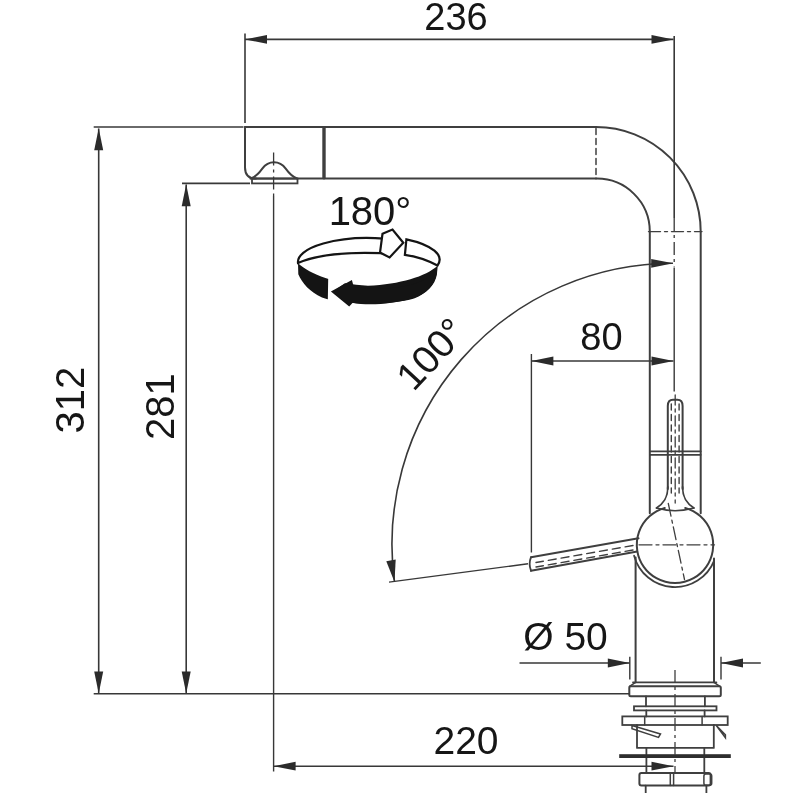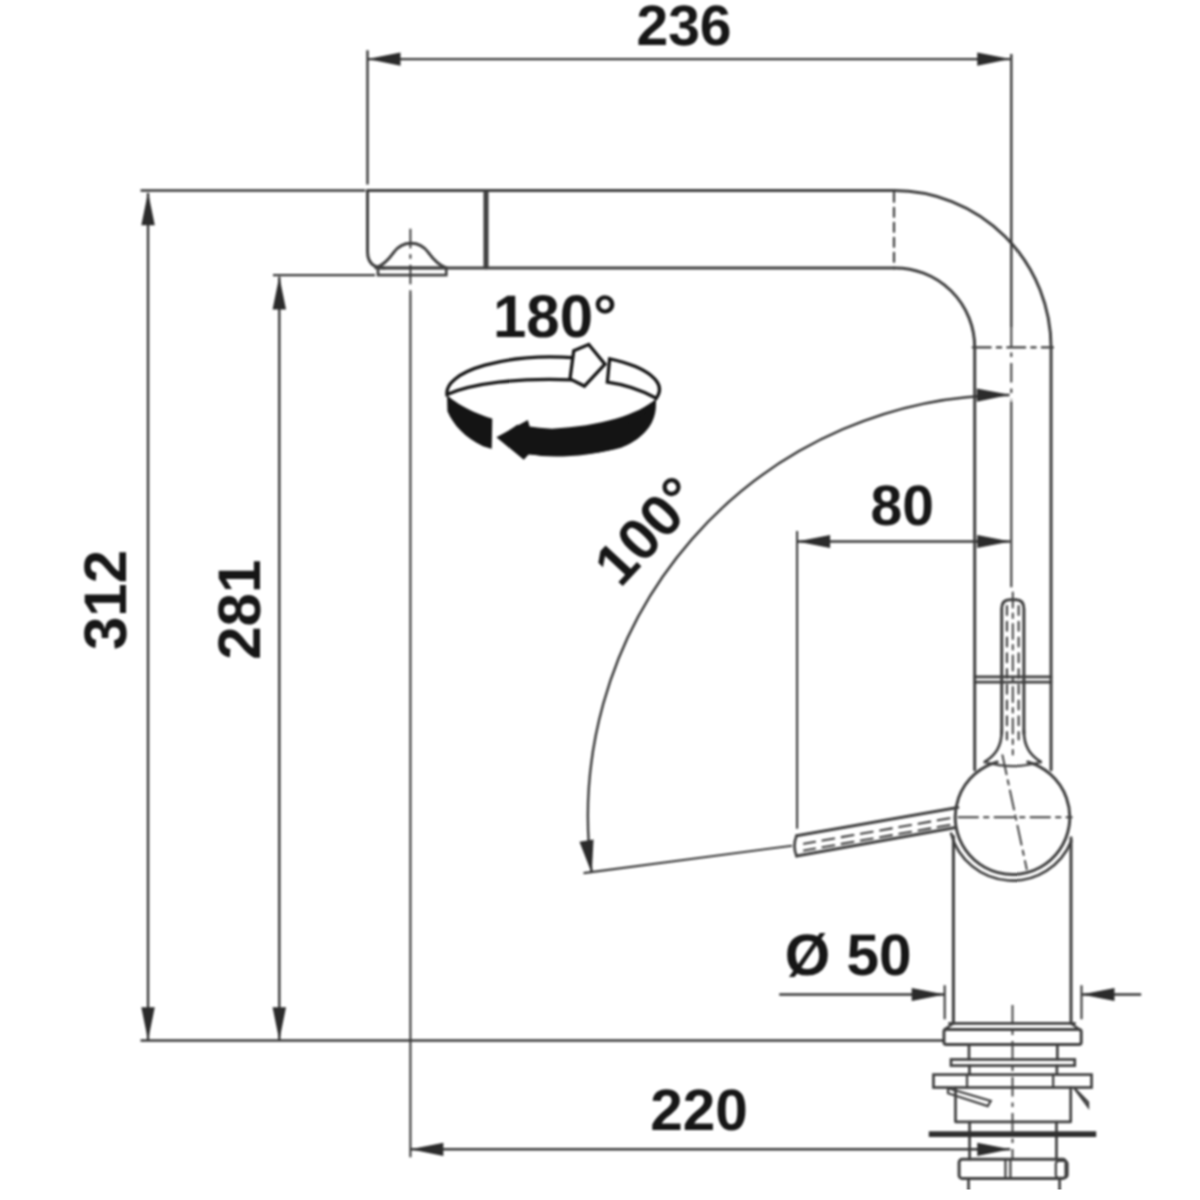--- a/index.html
+++ b/index.html
@@ -1,16 +1,16 @@
 <!DOCTYPE html>
 <html><head>
 <meta charset="utf-8">
 <style>
   html,body{margin:0;padding:0;background:#ffffff;}
-  .wrap{width:800px;height:793px;position:relative;font-weight:bold;}
+  .wrap{width:800px;height:793px;position:relative;}
   svg{display:block;filter:blur(0.6px);}
   text{font-family:"Liberation Sans",sans-serif;fill:#161616;}
 </style>
 </head>
 <body>
 <div class="wrap">
 <svg width="800" height="800" viewBox="0 0 800 800">
 
   <g stroke="#3f3f3f" stroke-width="2" fill="none" stroke-linecap="round">
 

